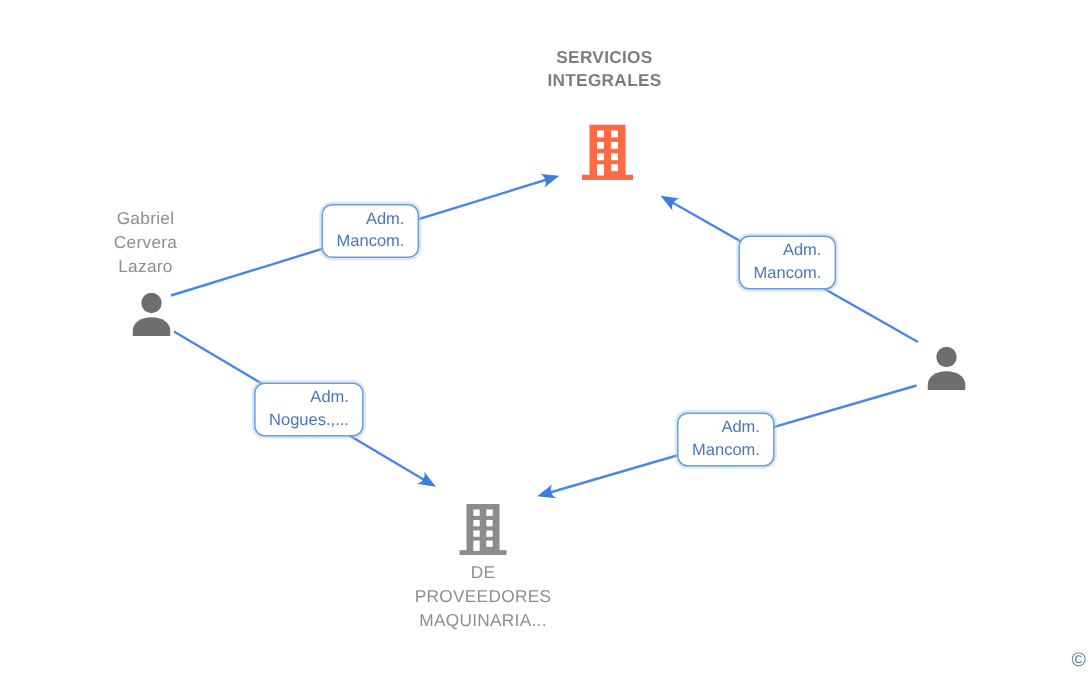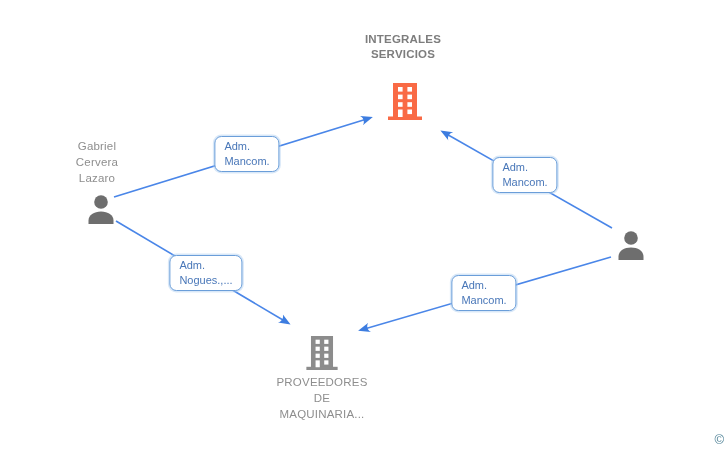--- a/index.html
+++ b/index.html
@@ -32,21 +32,21 @@
   }
   .node-icon { position: absolute; }
   .edge-label {
     position: absolute;
     transform: translate(-50%, -50%);
     background: #ffffff;
     border: 1.6px solid #6b9ed9;
     border-radius: 7px;
     box-shadow: 0 0 0 1.5px rgba(170, 205, 240, 0.45);
     padding: 2px 9px 3px 9px;
-    text-align: left;
+    text-align: right;
     color: #4977b8;
     font-size: 11px;
     line-height: 14.5px;
     white-space: nowrap;
   }
   .edge-label span { display: block; }
   .footer-logo {
     position: absolute;
     right: 4px;
     bottom: 3px;
@@ -79,22 +79,22 @@
     </defs>
     <g stroke="#4a86e8" stroke-width="1.6" fill="none">
       <line x1="114" y1="197" x2="370" y2="118" marker-end="url(#arrow)"></line>
       <line x1="612" y1="228" x2="443" y2="132" marker-end="url(#arrow)"></line>
       <line x1="116" y1="221" x2="288" y2="323" marker-end="url(#arrow)"></line>
       <line x1="611" y1="257" x2="361" y2="330" marker-end="url(#arrow)"></line>
     </g>
   </svg>
 
   <div class="node-label company-title" style="left:343px; top:32px; width:120px;">
+    <span>SERVICIOS</span>
     <span>INTEGRALES</span>
-    <span>SERVICIOS</span>
   </div>
   <svg class="node-icon" style="left:388px; top:83px;" width="34" height="37" viewBox="0 0 34 37">
     <rect x="5" y="0" width="24" height="34" fill="#f96a45"></rect>
     <rect x="0" y="33.5" width="34" height="3.5" fill="#f96a45"></rect>
     <g fill="#ffffff">
       <rect x="10" y="4" width="4.6" height="4.6"></rect>
       <rect x="19.4" y="4" width="4.6" height="4.6"></rect>
       <rect x="10" y="11.6" width="4.6" height="4.6"></rect>
       <rect x="19.4" y="11.6" width="4.6" height="4.6"></rect>
       <rect x="10" y="19.2" width="4.6" height="4.6"></rect>
@@ -127,22 +127,22 @@
       <rect x="19.4" y="4" width="4.6" height="4.6"></rect>
       <rect x="10" y="11.6" width="4.6" height="4.6"></rect>
       <rect x="19.4" y="11.6" width="4.6" height="4.6"></rect>
       <rect x="10" y="19.2" width="4.6" height="4.6"></rect>
       <rect x="19.4" y="19.2" width="4.6" height="4.6"></rect>
       <rect x="10" y="26.5" width="4.6" height="7.5"></rect>
       <rect x="19.4" y="26.5" width="4.6" height="4.6"></rect>
     </g>
   </svg>
   <div class="node-label" style="left:262px; top:374px; width:120px;">
+    <span>DE</span>
     <span>PROVEEDORES</span>
-    <span>DE</span>
     <span>MAQUINARIA...</span>
   </div>
 
   <div class="edge-label" style="left:247px; top:154px;">
     <span>Adm.</span>
     <span>Mancom.</span>
   </div>
   <div class="edge-label" style="left:525px; top:175px;">
     <span>Adm.</span>
     <span>Mancom.</span>

